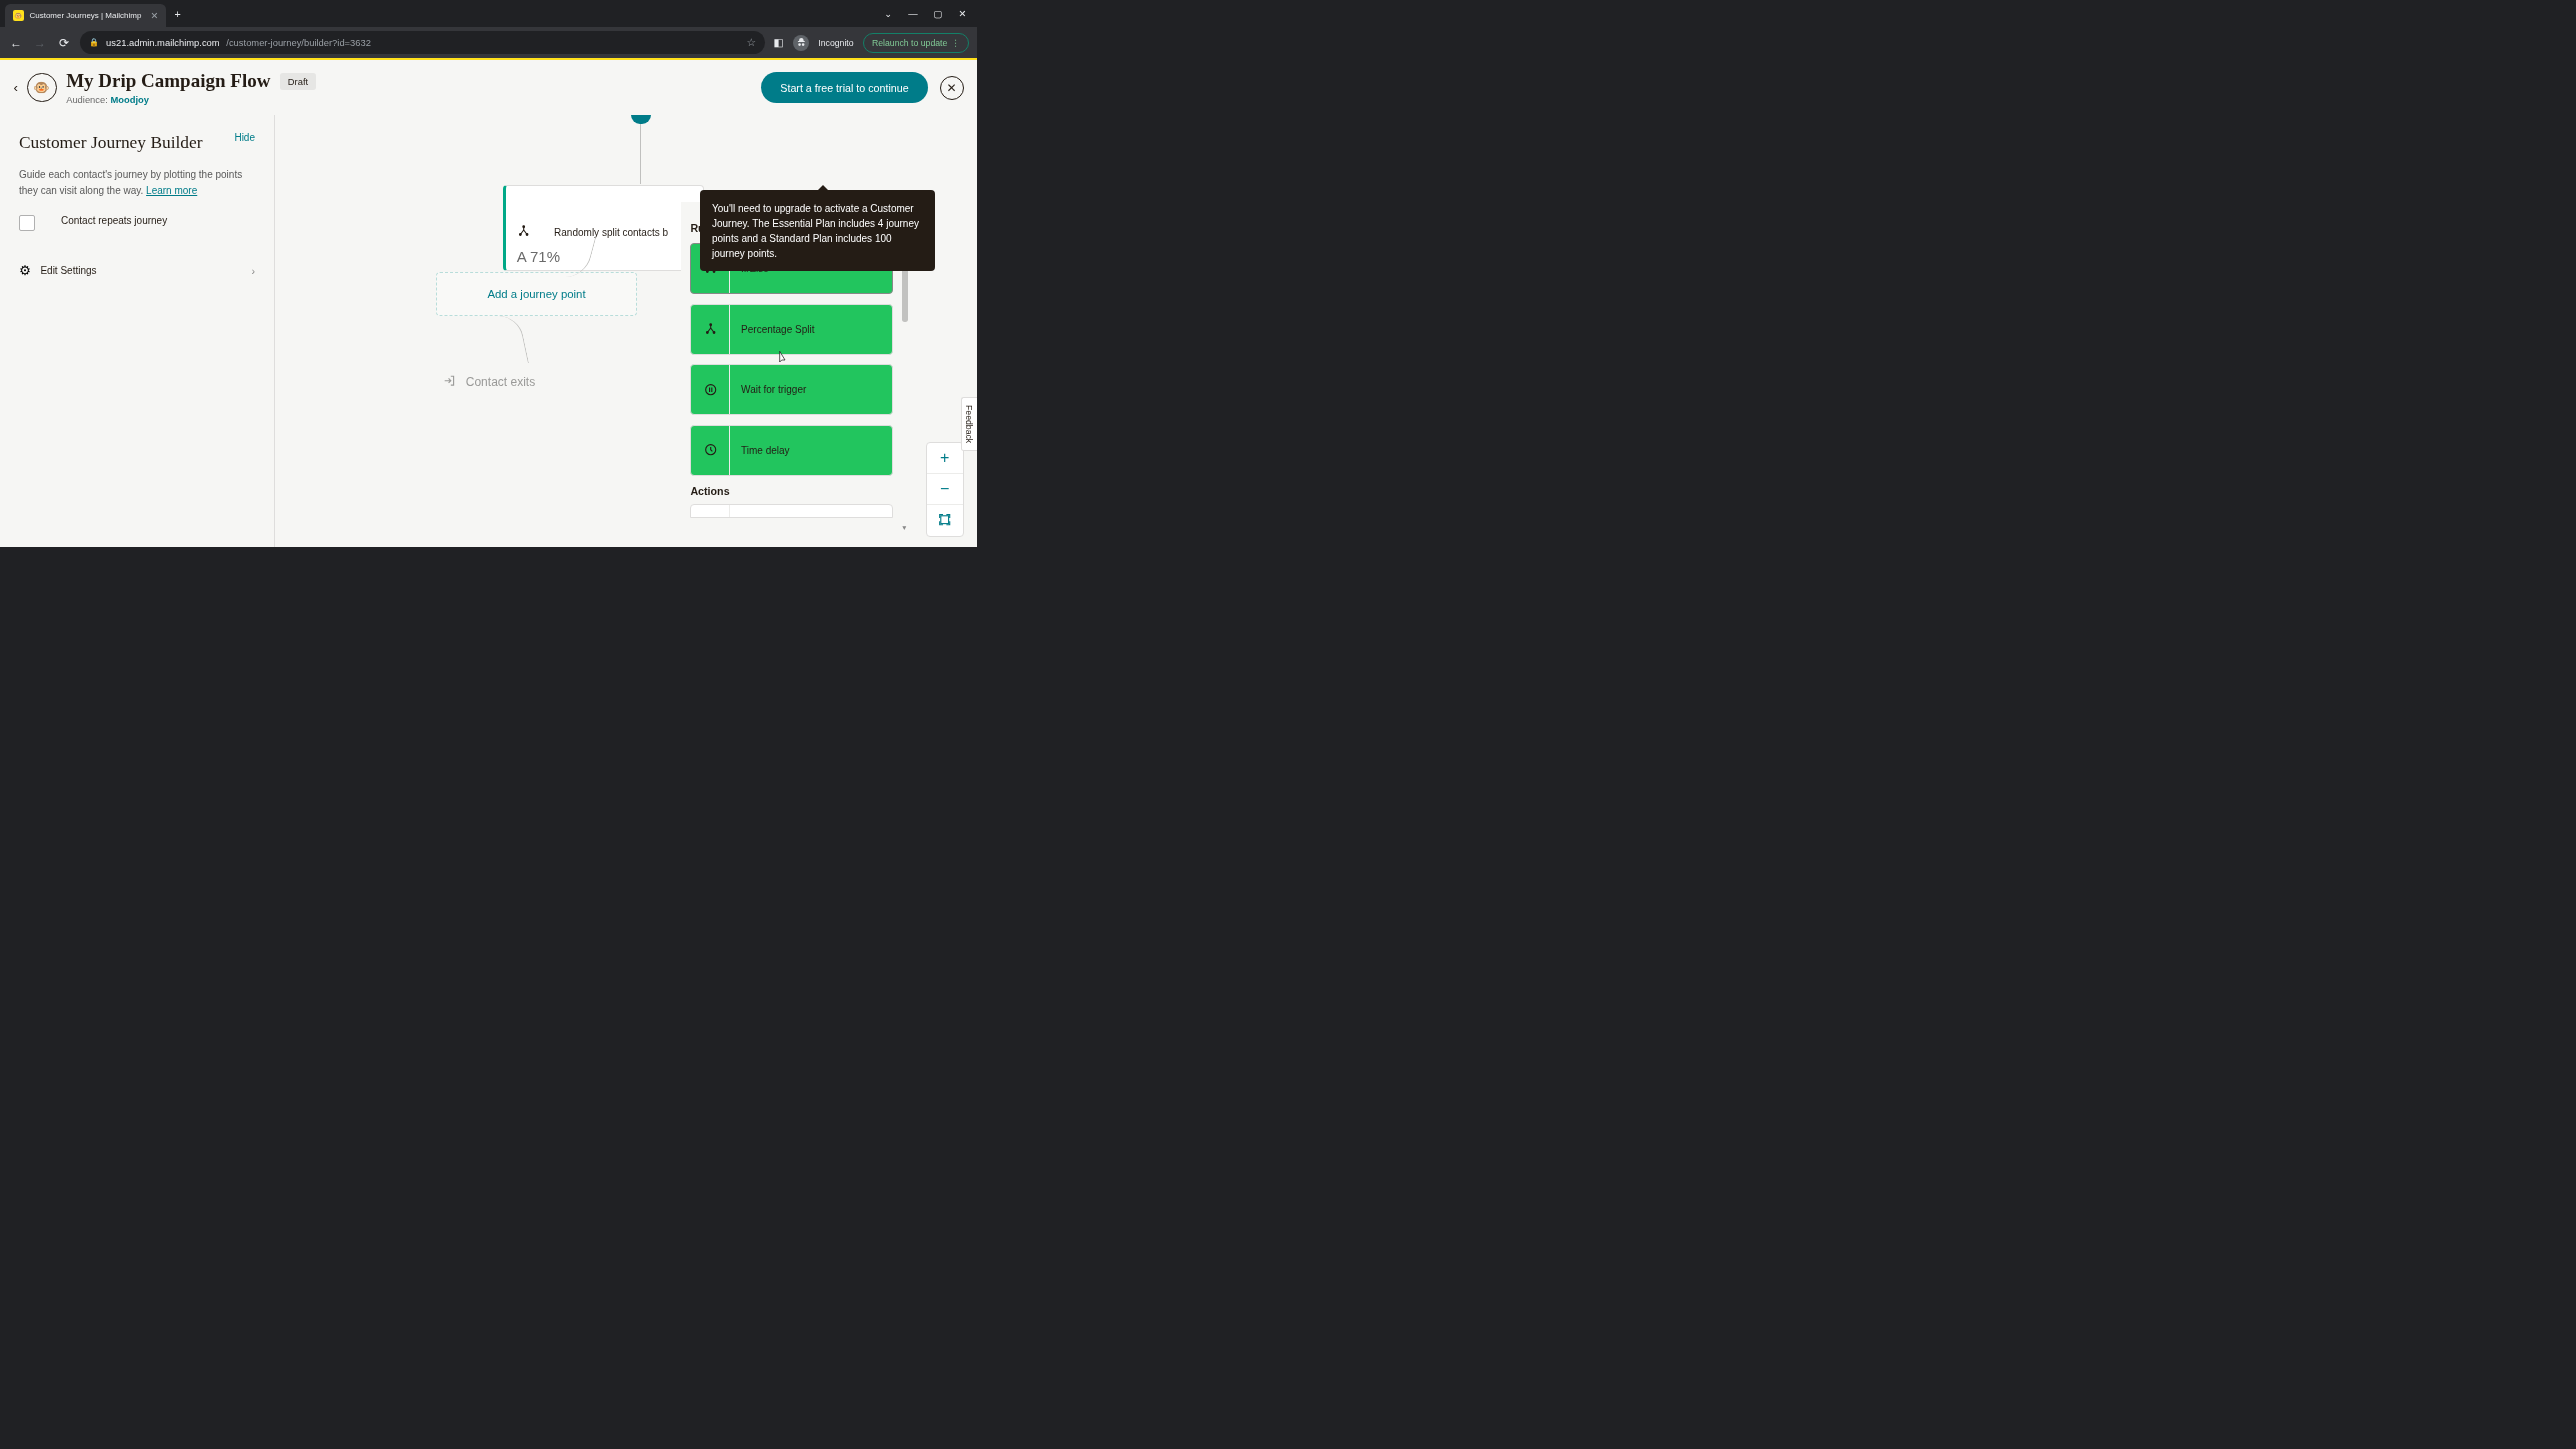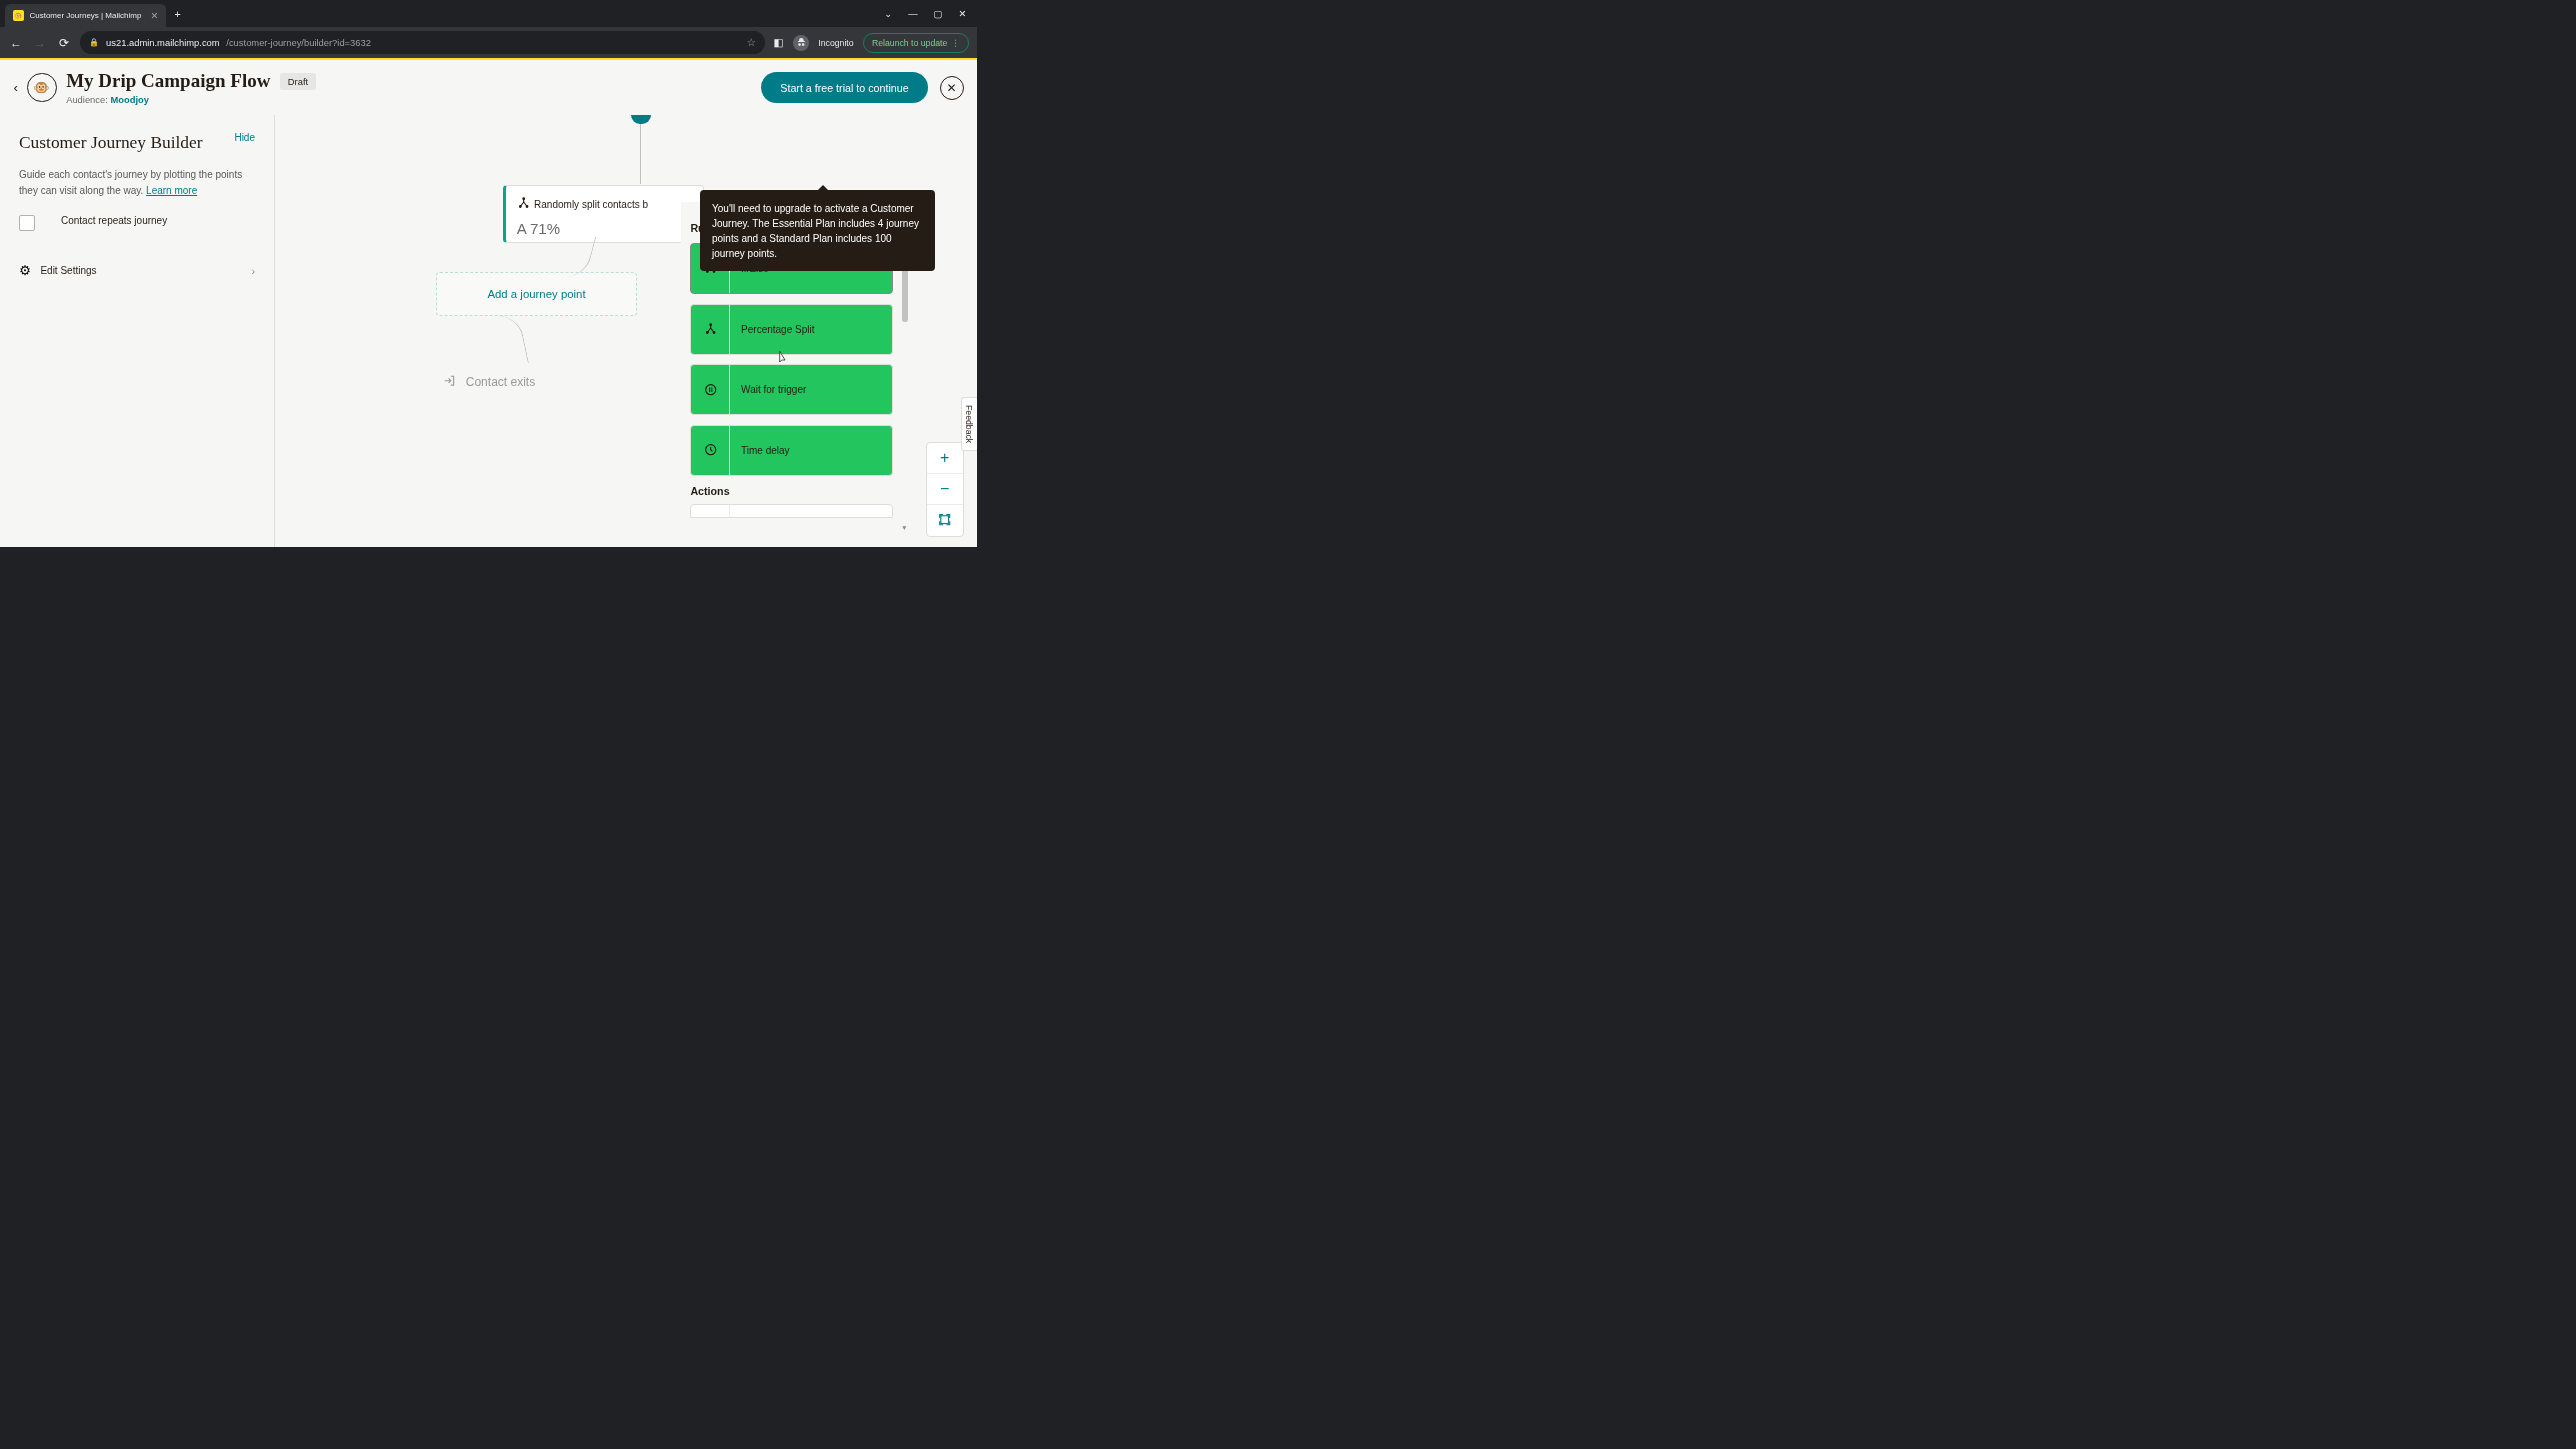--- a/index.html
+++ b/index.html
@@ -60,21 +60,21 @@
 .settings-row { display: flex; align-items: center; gap: 9.4px; cursor: pointer; padding: 5.4px 0; }
 .gear { font-size: 13.4px; }
 .settings-text { font-size: 10px; color: #241c15; flex: 1; }
 .chev-right { color: #888; font-size: 10.7px; }
 
 .canvas { flex: 1; position: relative; background: #f6f6f4; }
 .node-badge { position: absolute; top: 0; left: 356px; width: 20px; height: 9.4px; background: #007c89; border-radius: 0 0 10px 10px; }
 .vline { position: absolute; background: #c0c0be; width: 1.3px; }
 .vline1 { top: 9.4px; left: 365px; height: 60px; }
 .split-node { position: absolute; top: 70px; left: 228px; background: #fff; border: 0.7px solid #dedddc; border-left: 3.4px solid #00a887; border-radius: 4px; padding: 10.7px 13.4px 5.4px 10.7px; display: flex; flex-direction: column; gap: 6.7px; width: 201px; }
-.split-top { display: flex; align-items: center; gap: 4px; }
+.split-top { display: flex; align-items: center; gap: 24px; margin-top: 28px; }
 .split-icon { font-size: 14.8px; }
 .split-text { font-size: 10px; color: #241c15; }
 .split-ratio { font-size: 15px; color: #6a6a6a; }
 .curve1 { position: absolute; top: 122px; left: 282px; width: 34px; height: 40px; border-right: 1.3px solid #c0c0be; border-top: none; border-radius: 0 0 20px 0; transform: skewX(-15deg); }
 .add-point { position: absolute; top: 157px; left: 161px; width: 201px; height: 44px; border: 1.3px dashed #b8ddda; border-radius: 4px; display: flex; align-items: center; justify-content: center; color: #007c89; font-size: 11.4px; font-weight: 500; cursor: pointer; background: rgba(255,255,255,0.3); }
 .curve2 { position: absolute; top: 201px; left: 215px; width: 34px; height: 47px; border-right: 1.3px solid #c0c0be; border-radius: 0 20px 0 0; transform: skewX(12deg); }
 .exit-row { position: absolute; top: 259px; left: 168px; display: flex; align-items: center; gap: 9.4px; color: #9a9a98; font-size: 12px; font-weight: 500; }
 .exit-icon { font-size: 14.8px; }
 
 .rules-panel { position: absolute; top: 87px; right: 75px; width: 221px; background: #f6f6f4; z-index: 15; }

